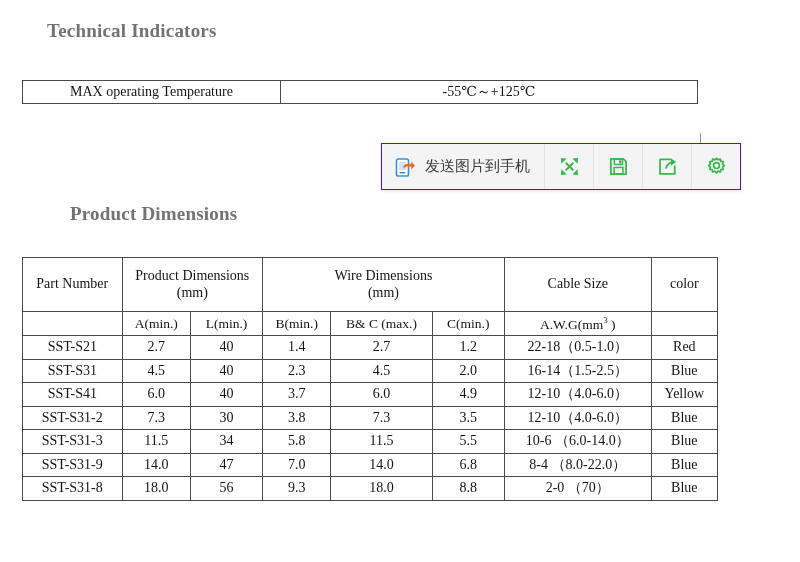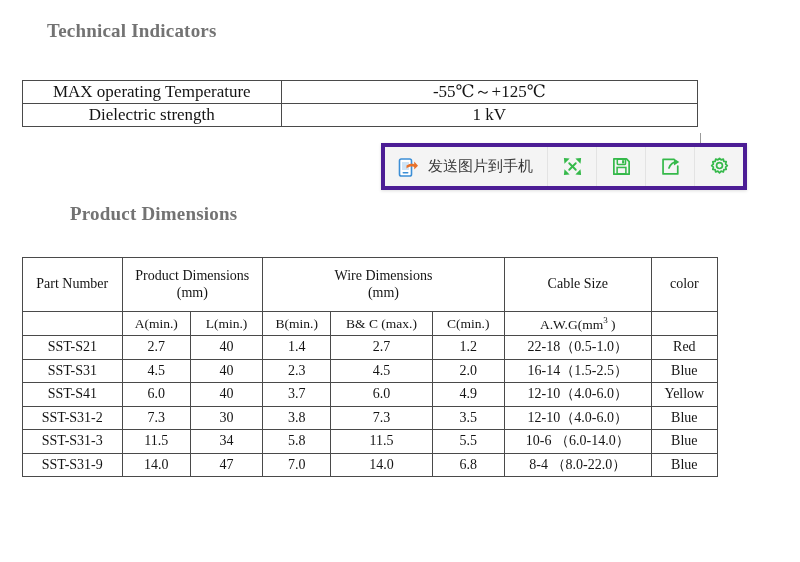--- a/index.html
+++ b/index.html
@@ -47,21 +47,21 @@
   }
 
   
   #tech-table {
     left: 22px;
     top: 80px;
     width: 676px;
   }
   #tech-table td {
     height: 22px;
-    font-size: 17px;
+    font-size: 14px;
   }
   #tech-table td.tech-label { width: 276px; }
   #tech-table td.tech-value { width: 454px; }
 
   
   #dim-table {
     left: 22px;
     top: 257px;
     width: 696px;
     font-size: 13px;
@@ -87,21 +87,21 @@
 
   
   #float-toolbar {
     position: absolute;
     left: 381px;
     top: 143px;
     height: 47px;
     display: flex;
     align-items: stretch;
     background: #f2f2f2;
-    border: 4px solid #4c1d95;
+    border: 1px solid #4c1d95;
     box-shadow: 0 1px 3px rgba(0,0,0,0.13);
     font-family: "Liberation Sans", "DejaVu Sans", sans-serif;
     box-sizing: border-box;
   }
   .tb-item {
     display: flex;
     align-items: center;
     justify-content: center;
     border-right: 1px solid #e3e3e3;
     background: #f4f4f4;
@@ -134,24 +134,20 @@
 </head>
 <body>
 
 <div class="section-heading" id="heading-technical">Technical Indicators</div>
 
 <table class="doc-table" id="tech-table">
   <tbody>
     <tr>
       <td class="tech-label">MAX operating Temperature</td>
       <td class="tech-value">-55℃～+125℃</td>
-    </tr>
-    <tr>
-      <td class="tech-label">Dielectric strength</td>
-      <td class="tech-value">1 kV</td>
     </tr>
   </tbody>
 </table>
 
 <div class="section-heading" id="heading-dimensions">Product Dimensions</div>
 
 <table class="doc-table" id="dim-table">
   <tbody>
 
     <tr>
@@ -232,20 +228,30 @@
     <tr>
       <td class="cell c-part">SST-S31-9</td>
       <td class="cell c-a">14.0</td>
       <td class="cell c-l">47</td>
       <td class="cell c-b">7.0</td>
       <td class="cell c-bc">14.0</td>
       <td class="cell c-c">6.8</td>
       <td class="cell c-awg">8-4  （8.0-22.0）</td>
       <td class="cell c-color">Blue</td>
     </tr>
+    <tr>
+      <td class="cell c-part">SST-S31-8</td>
+      <td class="cell c-a">18.0</td>
+      <td class="cell c-l">56</td>
+      <td class="cell c-b">9.3</td>
+      <td class="cell c-bc">18.0</td>
+      <td class="cell c-c">8.8</td>
+      <td class="cell c-awg">2-0 （70）</td>
+      <td class="cell c-color">Blue</td>
+    </tr>
   </tbody>
 </table>
 
 <div id="toolbar-edge-tick"></div>
 
 <div id="float-toolbar">
 
   <div class="tb-item" id="tb-send">
     <span>
       <svg class="tb-svg" width="22" height="22" viewBox="0 0 22 22">

